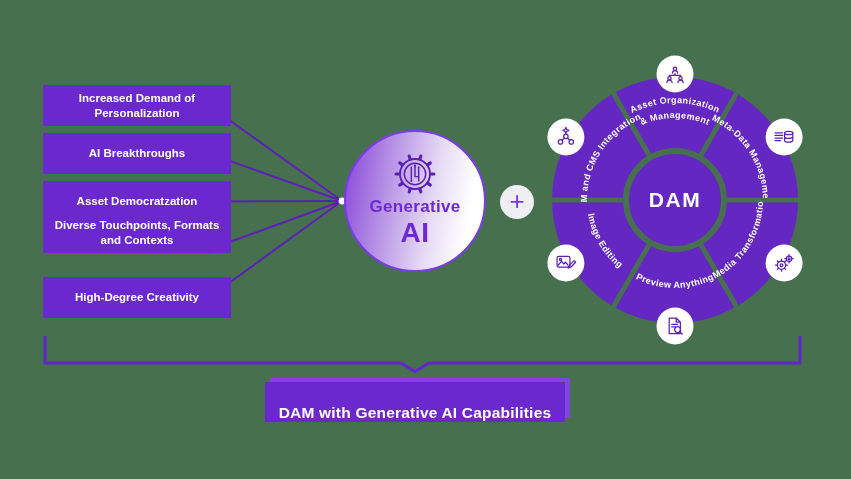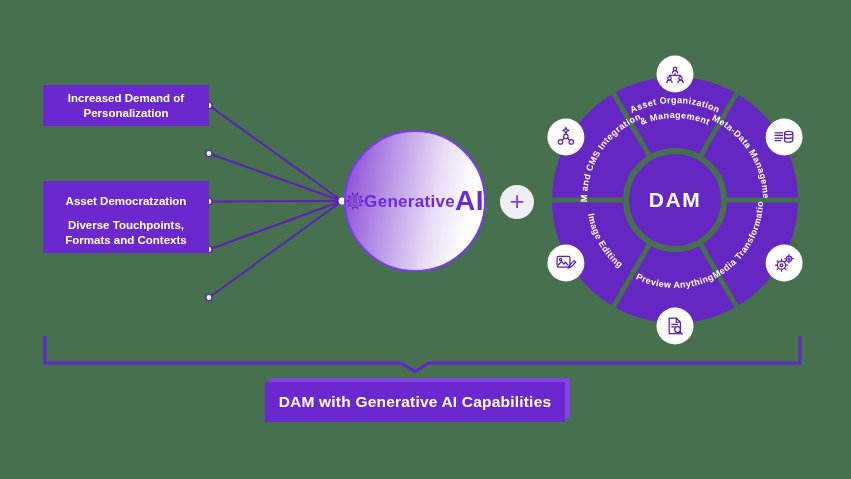--- a/index.html
+++ b/index.html
@@ -1,37 +1,37 @@
 <!DOCTYPE html>
 <html><head>
 <meta charset="utf-8">
 <style>
   html,body{margin:0;padding:0;background:#47704F;}
   .stage{position:relative;width:851px;height:479px;background:#47704F;overflow:hidden;
          font-family:"Liberation Sans",sans-serif;}
   .overlay{position:absolute;left:0;top:0;}
-  .box{position:absolute;left:43px;width:166px;height:41px;background:#6A28CE;color:#fff;
+  .box{position:absolute;left:43px;width:188px;height:41px;background:#6A28CE;color:#fff;
        display:flex;align-items:center;justify-content:center;text-align:center;
        font-size:11.5px;font-weight:700;line-height:1.3;padding:2px 8px;box-sizing:border-box;}
   .genai{position:absolute;left:344px;top:130px;width:142px;height:142px;border-radius:50%;
          border:2px solid #7C3AED;box-sizing:border-box;
          background:linear-gradient(100deg,#8743DA 0%,#B590E5 30%,#E7DCF5 62%,#ffffff 85%);
-         display:flex;flex-direction:row;align-items:center;justify-content:center;}
+         display:flex;flex-direction:column;align-items:center;justify-content:center;}
   .genai .gen1{color:#6D28D9;font-size:17px;font-weight:800;letter-spacing:.3px;margin-top:2px;}
   .genai .gen2{color:#6D28D9;font-size:28px;font-weight:800;letter-spacing:.5px;}
   .plus{position:absolute;left:500px;top:185px;width:34px;height:34px;border-radius:50%;
         background:#EFEEF5;color:#7C3AED;display:flex;align-items:center;justify-content:center;
         font-size:26px;font-weight:400;line-height:1;}
   .plus span{transform:translateY(-1px);}
   .wheel{position:absolute;left:525px;top:50px;width:300px;height:300px;}
   .wheel .curved{fill:#fff;font-size:9px;font-weight:700;letter-spacing:.4px;}
   .wheel .damtxt{fill:#fff;font-size:21px;font-weight:800;letter-spacing:1.5px;}
   .glyph{stroke:#5B21B6;stroke-width:1.25;fill:none;stroke-linecap:round;stroke-linejoin:round;}
   .caption{position:absolute;left:265px;top:382px;width:300px;height:40px;background:#6A28CE;
-           color:#fff;display:flex;align-items:center;justify-content:center;
+           color:#fff;display:flex;align-items:flex-end;justify-content:center;
            font-size:15.5px;font-weight:800;letter-spacing:.2px;box-shadow:5px -4px 0 #8044E0;}
 </style>
 </head>
 <body>
 
 <div class="stage">
 
   <svg class="overlay" width="851" height="479" viewBox="0 0 851 479">
     <g stroke="#5B21B6" stroke-width="2">
       <line x1="209" y1="105.5" x2="342" y2="201"></line>
@@ -47,25 +47,31 @@
       <circle cx="209" cy="249.5" r="3.1"></circle>
       <circle cx="209" cy="297.5" r="3.1"></circle>
       <circle cx="342" cy="201" r="3.4" stroke="none"></circle>
     </g>
     <path d="M 45 336 V 363 H 401 L 415 371.5 L 429 363 H 800 V 336" fill="none" stroke="#6323CE" stroke-width="3"></path>
   </svg>
 
   <div class="box" style="top:85px">
     <span>Increased Demand of Personalization</span>
     </div>
+  <div class="box" style="top:133px">
+    <span>AI Breakthroughs</span>
+    </div>
   <div class="box" style="top:181px">
     <span>Asset Democratzation</span>
     </div>
   <div class="box" style="top:212px">
     <span>Diverse Touchpoints, Formats and Contexts</span>
+    </div>
+  <div class="box" style="top:277px">
+    <span>High-Degree Creativity</span>
     </div>
 
   <div class="genai">
     <svg width="42" height="42" viewBox="-20 -20 40 40">
       <g stroke="#5B21B6" fill="none" stroke-linecap="round">
         <path stroke-width="3" d="M 14.8 0 L 18 0 M 11.97 8.7 L 14.56 10.58 M 4.57 14.07 L 5.56 17.12 M -4.57 14.07 L -5.56 17.12 M -11.97 8.7 L -14.56 10.58 M -14.8 0 L -18 0 M -11.97 -8.7 L -14.56 -10.58 M -4.57 -14.07 L -5.56 -17.12 M 4.57 -14.07 L 5.56 -17.12 M 11.97 -8.7 L 14.56 -10.58"></path>
         <circle r="14.3" stroke-width="1.8"></circle>
         <circle r="10.2" stroke-width="1.4"></circle>
         <path stroke-width="1.4" d="M -3.5 -6.5 V 5 M 0 -8 V 2.5 M 3.5 -5 V 6.5 M 0 2.5 H 3.5"></path>
         <circle cx="-3.5" cy="6.5" r="1" fill="#5B21B6" stroke="none"></circle>

